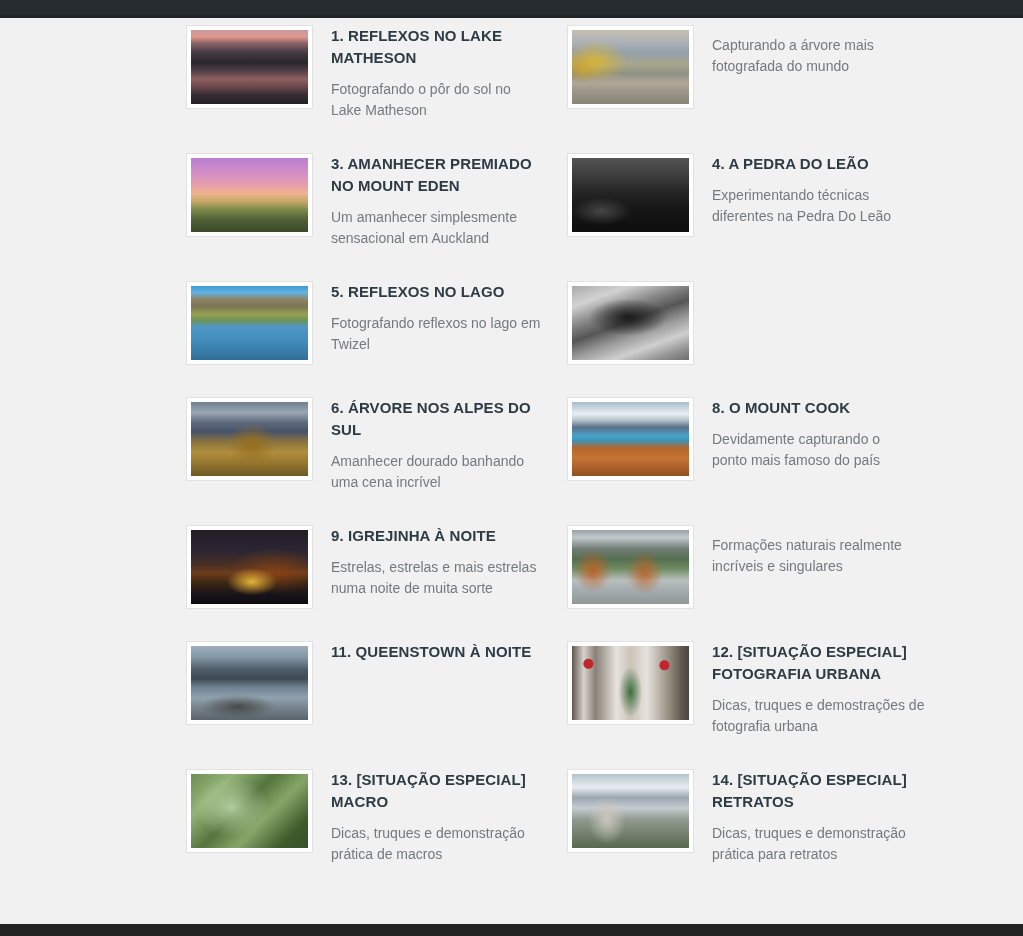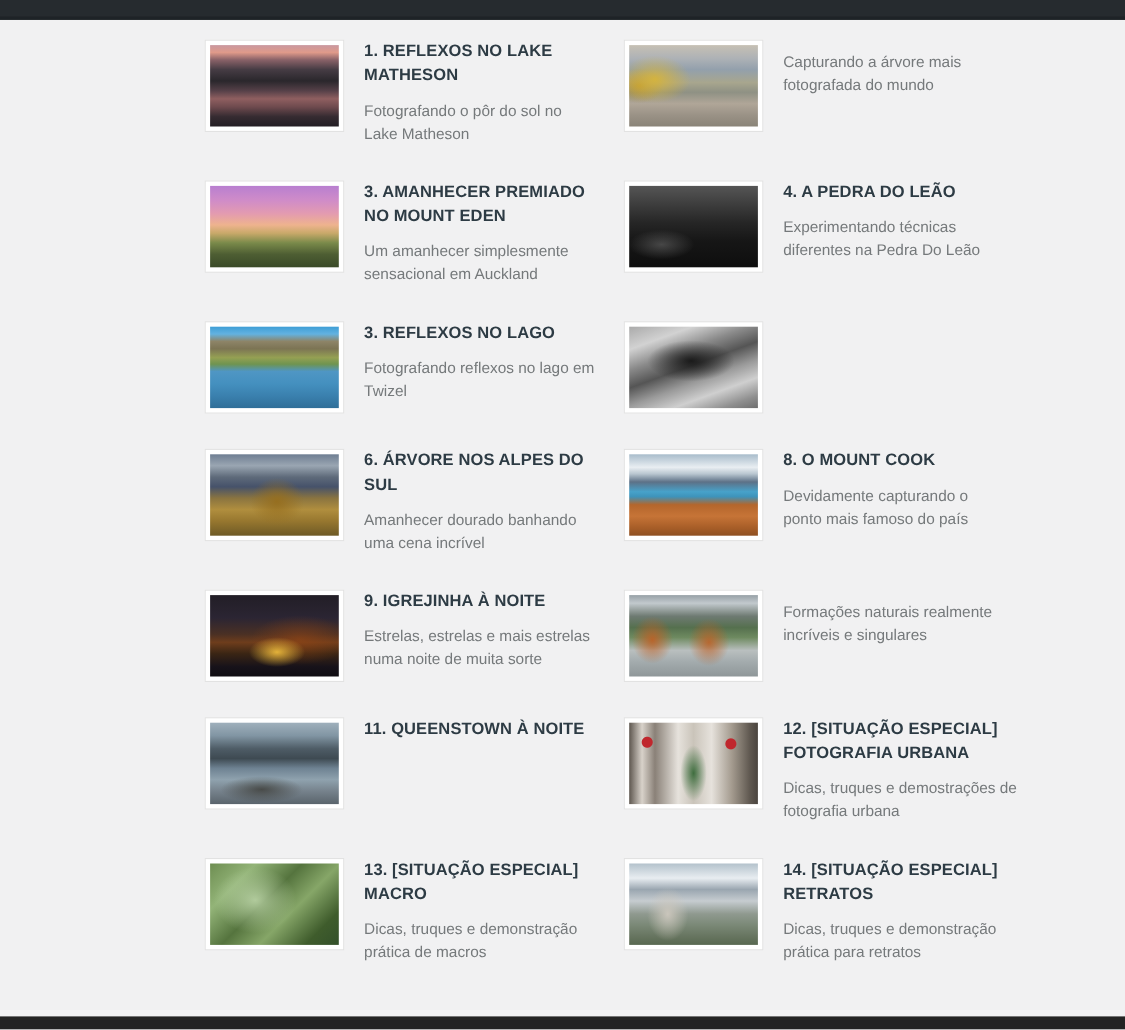--- a/index.html
+++ b/index.html
@@ -17,21 +17,21 @@
     border-bottom: 3px solid #1e2327;
   }
   .bottombar {
     height: 12px;
     flex: 0 0 12px;
     background: var(--bottombar-bg, #232323);
   }
   main {
     flex: 1 1 auto;
     overflow: hidden;
-    padding: 18px 0 0 186px;
+    padding: 7px 0 0 186px;
   }
   .episode-grid {
     display: grid;
     grid-template-columns: 360px 360px;
     column-gap: 21px;
     row-gap: 32px;
     align-items: start;
   }
   .episode {
     display: flex;
@@ -119,21 +119,21 @@
       <p class="episode-desc">Experimentando técnicas
 diferentes na Pedra Do Leão</p>
     </div>
   </article>
 
   <article class="episode">
     <a class="thumb-frame">
       <div class="photo" style="background: linear-gradient(rgb(62, 158, 214) 0%, rgb(99, 178, 224) 9%, rgb(141, 132, 104) 18%, rgb(124, 116, 84) 27%, rgb(149, 160, 83) 38%, rgb(111, 148, 80) 46%, rgb(79, 150, 196) 55%, rgb(68, 144, 191) 70%, rgb(58, 128, 174) 85%, rgb(47, 110, 152) 100%);"></div>
     </a>
     <div class="info">
-      <h3 class="episode-title">3. REFLEXOS NO LAGO</h3>
+      <h3 class="episode-title">5. REFLEXOS NO LAGO</h3>
       <p class="episode-desc">Fotografando reflexos no lago em
 Twizel</p>
     </div>
   </article>
 
   <article class="episode">
     <a class="thumb-frame">
       <div class="photo" style="background: radial-gradient(55px 26px at 48% 42%, rgba(20, 20, 20, 0.92) 0%, rgba(20, 20, 20, 0) 72%), linear-gradient(160deg, rgb(170, 170, 170) 0%, rgb(210, 210, 210) 18%, rgb(138, 138, 138) 34%, rgb(85, 85, 85) 48%, rgb(154, 154, 154) 62%, rgb(207, 207, 207) 76%, rgb(143, 143, 143) 90%, rgb(110, 110, 110) 100%);"></div>
     </a>
   </article>

